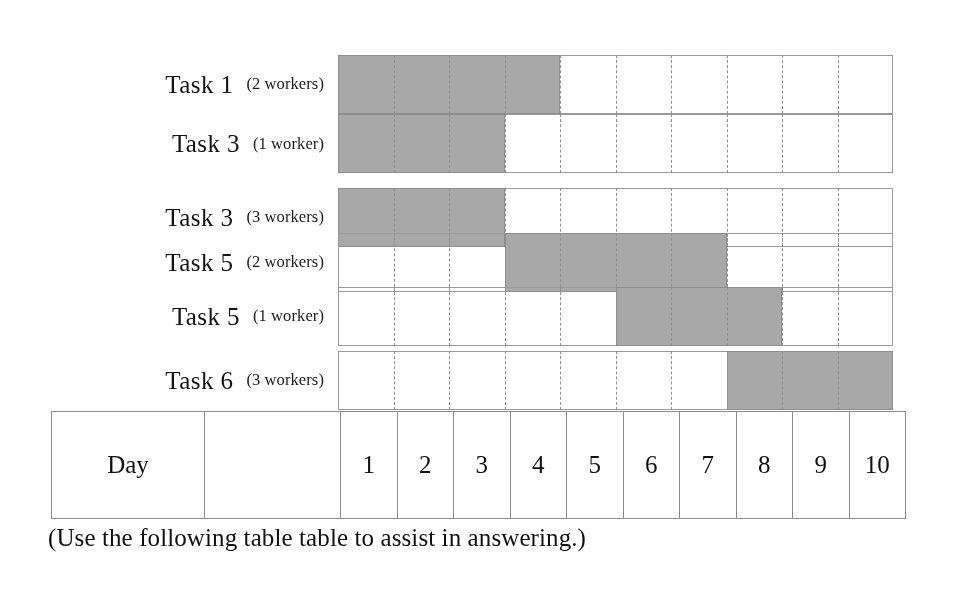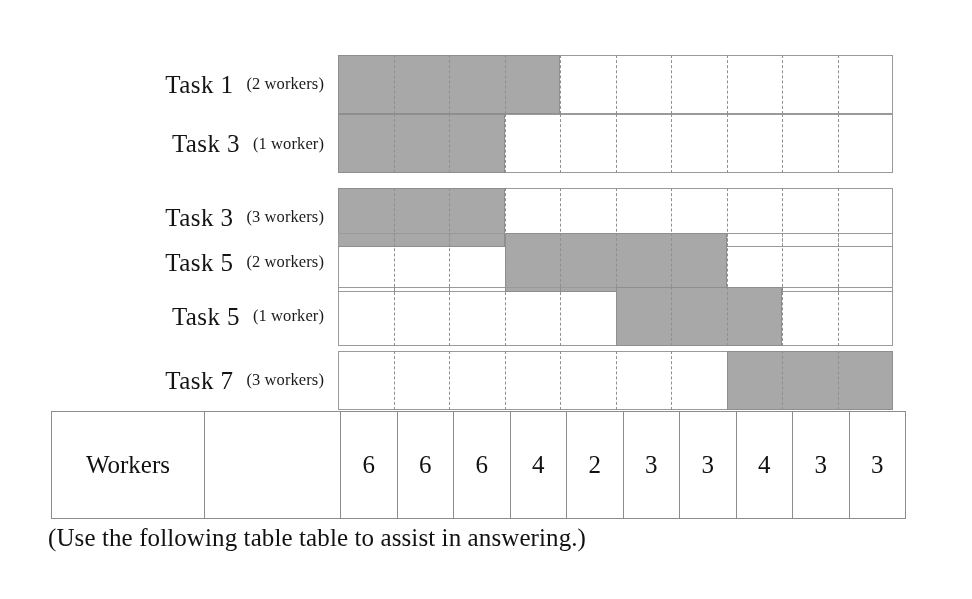--- a/index.html
+++ b/index.html
@@ -248,21 +248,21 @@
         <div class="vdash" style="left: 222px;"></div>
         <div class="vdash" style="left: 277.5px;"></div>
         <div class="vdash" style="left: 333px;"></div>
         <div class="vdash" style="left: 388.5px;"></div>
         <div class="vdash" style="left: 444px;"></div>
         <div class="vdash" style="left: 499.5px;"></div>
       </div>
     </div>
     <div class="task-row" style="top: 351px;">
       <div class="task-label-block">
-        <span class="task-name">Task 7</span>
+        <span class="task-name">Task 6</span>
         <span class="task-workers">(3 workers)</span>
       </div>
       <div class="row-grid">
         <div class="bar" style="left: 388.5px; width: 166.5px;"></div>
         <div class="row-outline"></div>
         <div class="bar-outline" style="left: 388.5px; width: 166.5px;"></div>
         <div class="vdash" style="left: 55.5px;"></div>
         <div class="vdash" style="left: 111px;"></div>
         <div class="vdash" style="left: 166.5px;"></div>
         <div class="vdash" style="left: 222px;"></div>
@@ -271,29 +271,29 @@
         <div class="vdash" style="left: 388.5px;"></div>
         <div class="vdash" style="left: 444px;"></div>
         <div class="vdash" style="left: 499.5px;"></div>
       </div>
     </div>
   </div>
 
 <table id="bottom-table">
   <tbody>
     <tr>
-      <td class="rowhead">Workers</td>
+      <td class="rowhead">Day</td>
       <td class="blankcell"></td>
-    <td class="daycell">6</td>
-        <td class="daycell">6</td>
-        <td class="daycell">6</td>
-        <td class="daycell">4</td>
+    <td class="daycell">1</td>
         <td class="daycell">2</td>
         <td class="daycell">3</td>
-        <td class="daycell">3</td>
         <td class="daycell">4</td>
-        <td class="daycell">3</td>
-        <td class="daycell">3</td>
+        <td class="daycell">5</td>
+        <td class="daycell">6</td>
+        <td class="daycell">7</td>
+        <td class="daycell">8</td>
+        <td class="daycell">9</td>
+        <td class="daycell">10</td>
       </tr>
   </tbody>
 </table>
 
 <div id="caption">(Use the following table table to assist in answering.)</div>
 
 </body></html>

